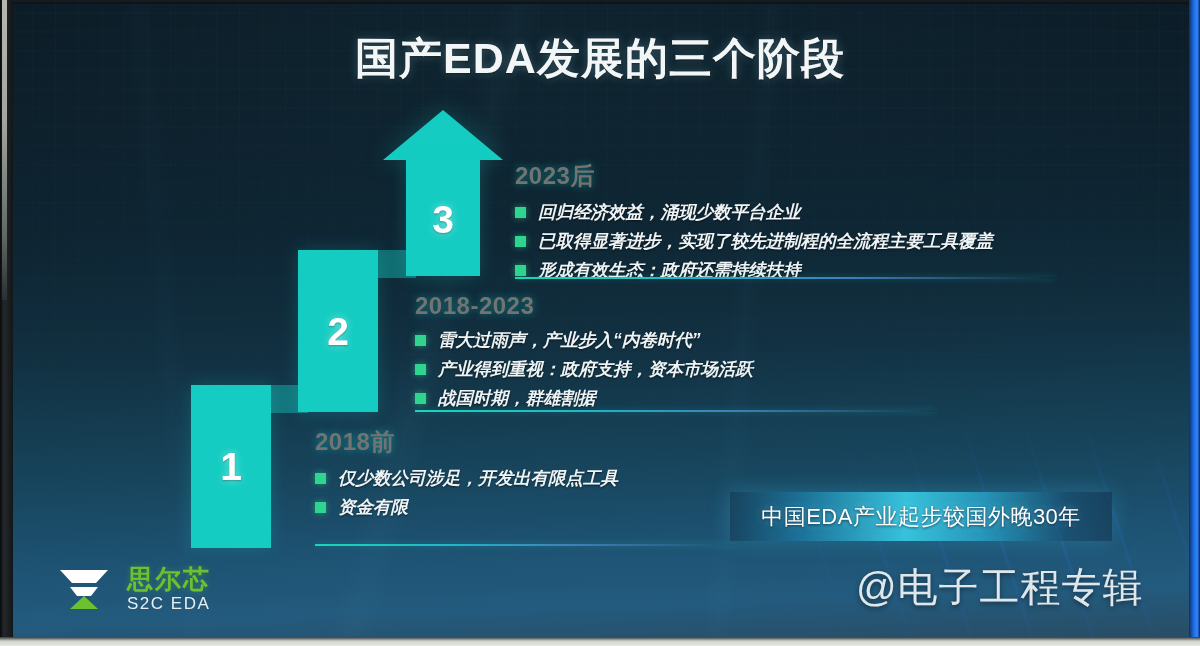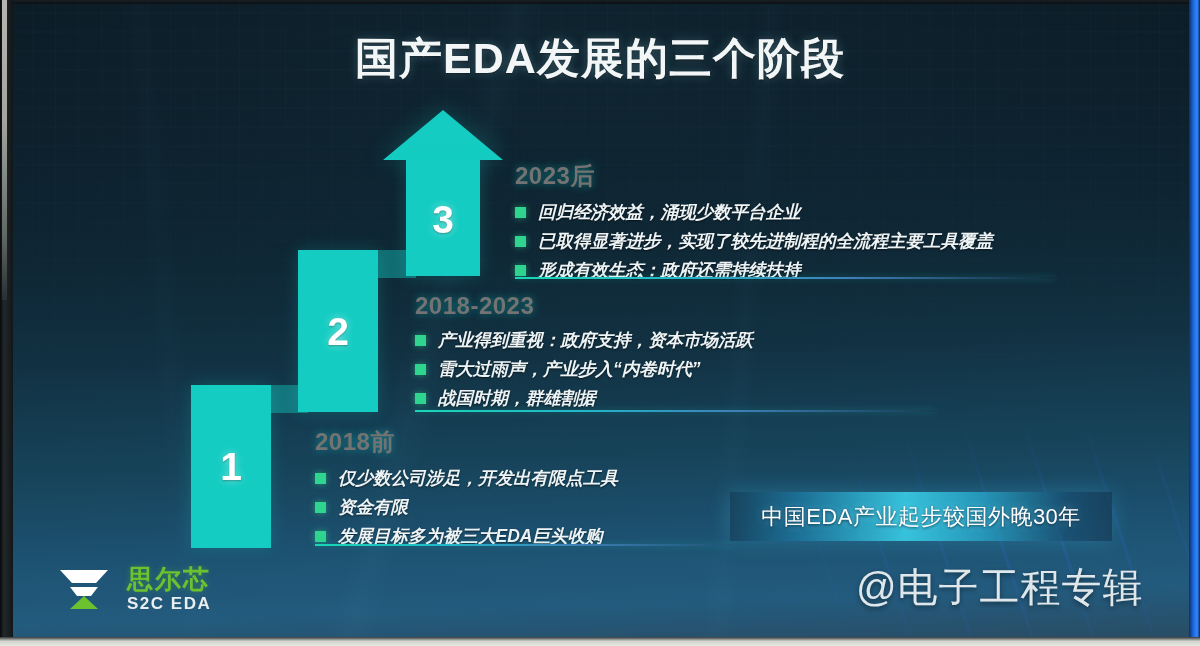--- a/index.html
+++ b/index.html
@@ -160,21 +160,21 @@
     font-size:22px;font-weight:normal;color:#ffffff;letter-spacing:.5px;
     text-shadow:0 1px 3px rgba(0,30,50,.75),0 0 9px rgba(180,240,255,.35);
   }
 
   
   .logo{position:absolute;left:58px;top:566px;display:flex;align-items:center;}
   .logo-mark{position:relative;width:52px;height:46px;margin-right:9px;}
   .logo-text{display:flex;flex-direction:column;line-height:1;margin-left:8px;}
   .logo-cn{font-size:26px;font-weight:bold;color:#6cc22e;letter-spacing:2px;
     text-shadow:0 0 6px rgba(108,194,46,.35);}
-  .logo-en{font-size:17px;font-weight:bold;color:#e9eef0;letter-spacing:1.5px;margin-top:3px;}
+  .logo-en{font-size:17px;font-weight:normal;color:#e9eef0;letter-spacing:1.5px;margin-top:3px;}
 
   
   .watermark{
     position:absolute;left:856px;top:560px;
     font-size:40px;font-weight:normal;
     color:rgba(238,243,245,.93);
     letter-spacing:1px;
     text-shadow:0 2px 5px rgba(0,0,0,.45);
   }
 </style>
@@ -226,48 +226,44 @@
       </li>
     </ul>
   </div>
   <div class="divider" style="left:515px;top:277px;width:540px;"></div>
 
   <div class="sect" style="left:415px;top:292px;width:540px;">
     <h3>2018-2023</h3>
     <ul>
       <li>
         <span class="sq"></span>
+        <span>雷大过雨声，产业步入“内卷时代”</span>
+      </li>
+      <li>
+        <span class="sq"></span>
         <span>产业得到重视：政府支持，资本市场活跃</span>
-      </li>
-      <li>
-        <span class="sq"></span>
-        <span>雷大过雨声，产业步入“内卷时代”</span>
       </li>
       <li>
         <span class="sq"></span>
         <span>战国时期，群雄割据</span>
       </li>
     </ul>
   </div>
   <div class="divider" style="left:415px;top:410px;width:520px;"></div>
 
   <div class="sect" style="left:315px;top:426px;width:540px;">
     <h3>2018前</h3>
     <ul>
       <li>
         <span class="sq"></span>
         <span>仅少数公司涉足，开发出有限点工具</span>
       </li>
       <li>
         <span class="sq"></span>
         <span>资金有限</span>
-      </li>
-      <li>
-        <span class="sq"></span>
-        <span>发展目标多为被三大EDA巨头收购</span>
       </li>
     </ul>
   </div>
   <div class="divider" style="left:315px;top:544px;width:420px;"></div>
 
   <div class="callout">
     <span>中国EDA产业起步较国外晚30年</span>
   </div>
 
   <div class="logo">

